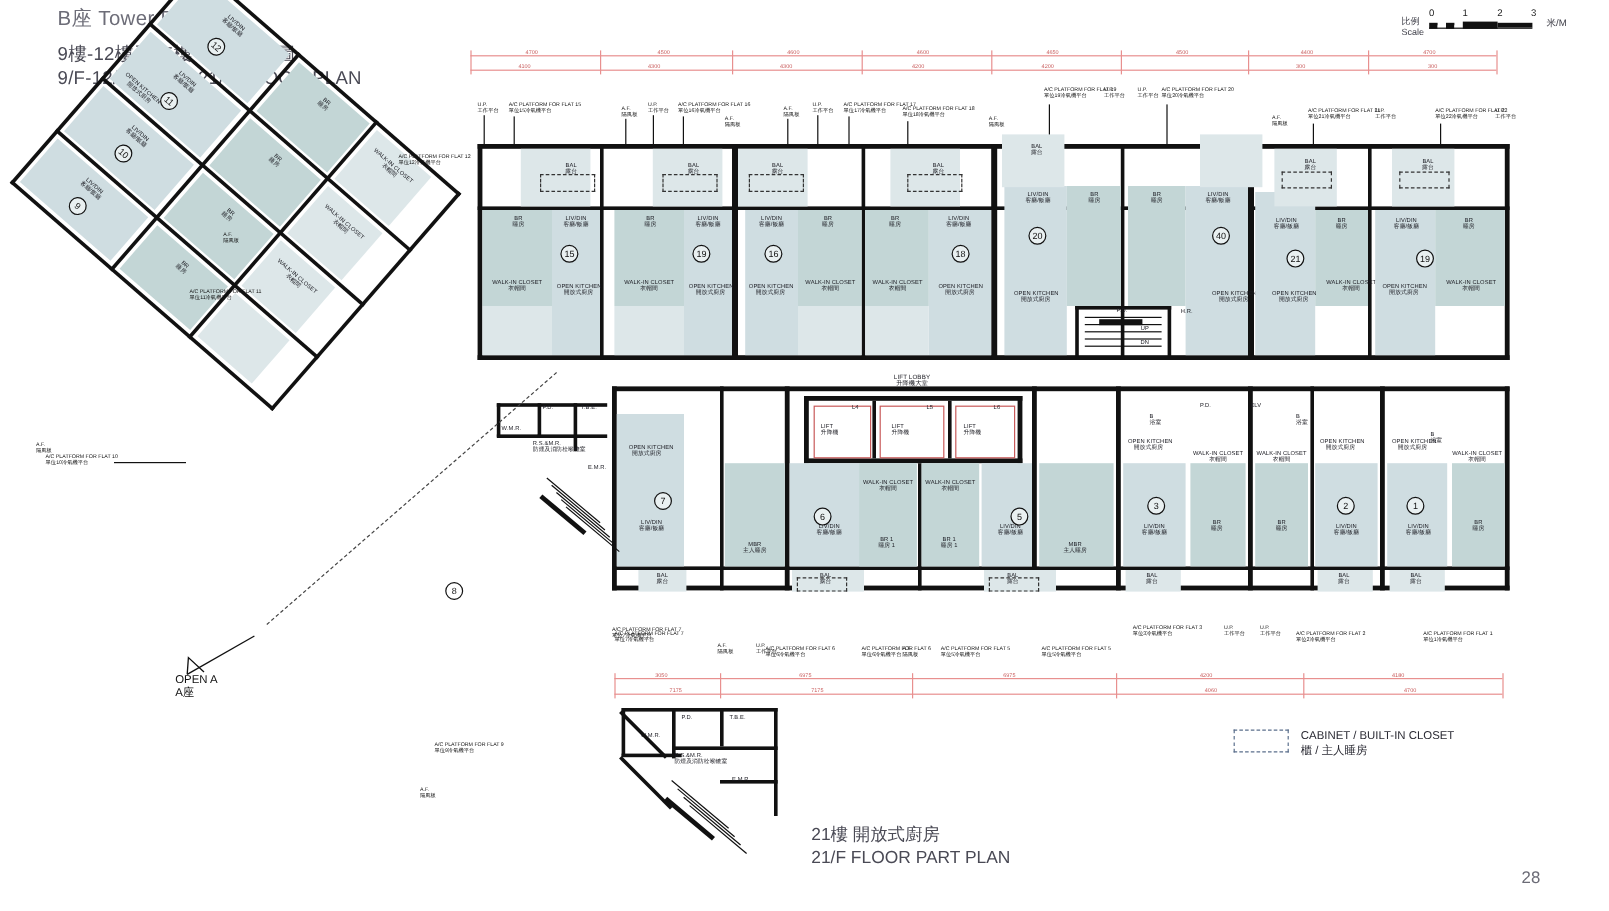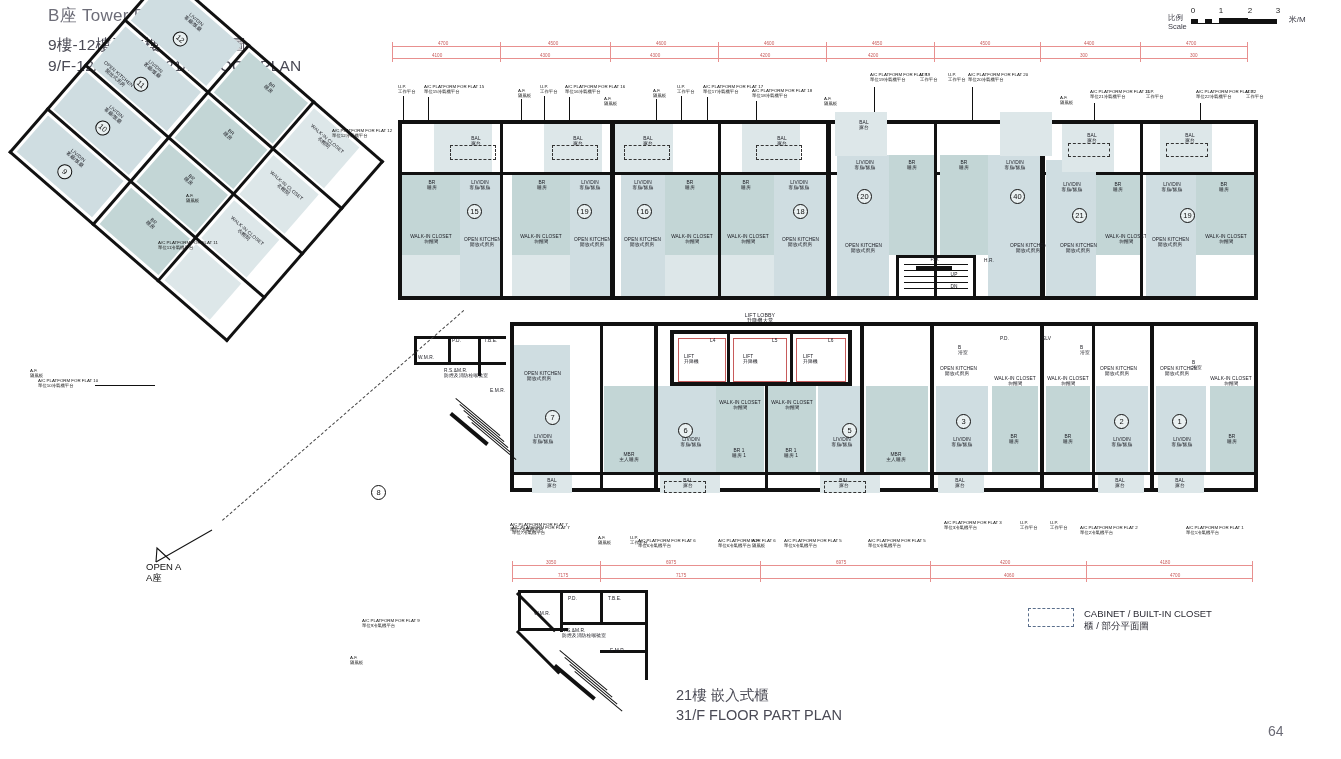--- a/index.html
+++ b/index.html
@@ -944,22 +944,22 @@
 </div>
 <svg style="position:absolute;left:150px;top:528px;width:70px;height:40px;">
   <line x1="6" y1="34" x2="62" y2="2" stroke="#111" stroke-width="1.1"></line>
   <polyline points="6,34 7,20 20,32" fill="none" stroke="#111" stroke-width="1.1"></polyline>
 </svg>
 
 <div id="legend">
   <div class="swatch"></div>
   <div class="ltext">
     <div>CABINET / BUILT-IN CLOSET</div>
-    <div>櫃 / 部分平面圖</div>
+    <div>櫃 / 主人睡房</div>
   </div>
 </div>
 
 <div id="part-caption">
-  <div class="pc-cn">21樓 嵌入式櫃</div>
-  <div class="pc-en">31/F FLOOR PART PLAN</div>
+  <div class="pc-cn">21樓 開放式廚房</div>
+  <div class="pc-en">21/F FLOOR PART PLAN</div>
 </div>
 
-<div id="page-no">64</div>
+<div id="page-no">28</div>
 
 </body></html>

